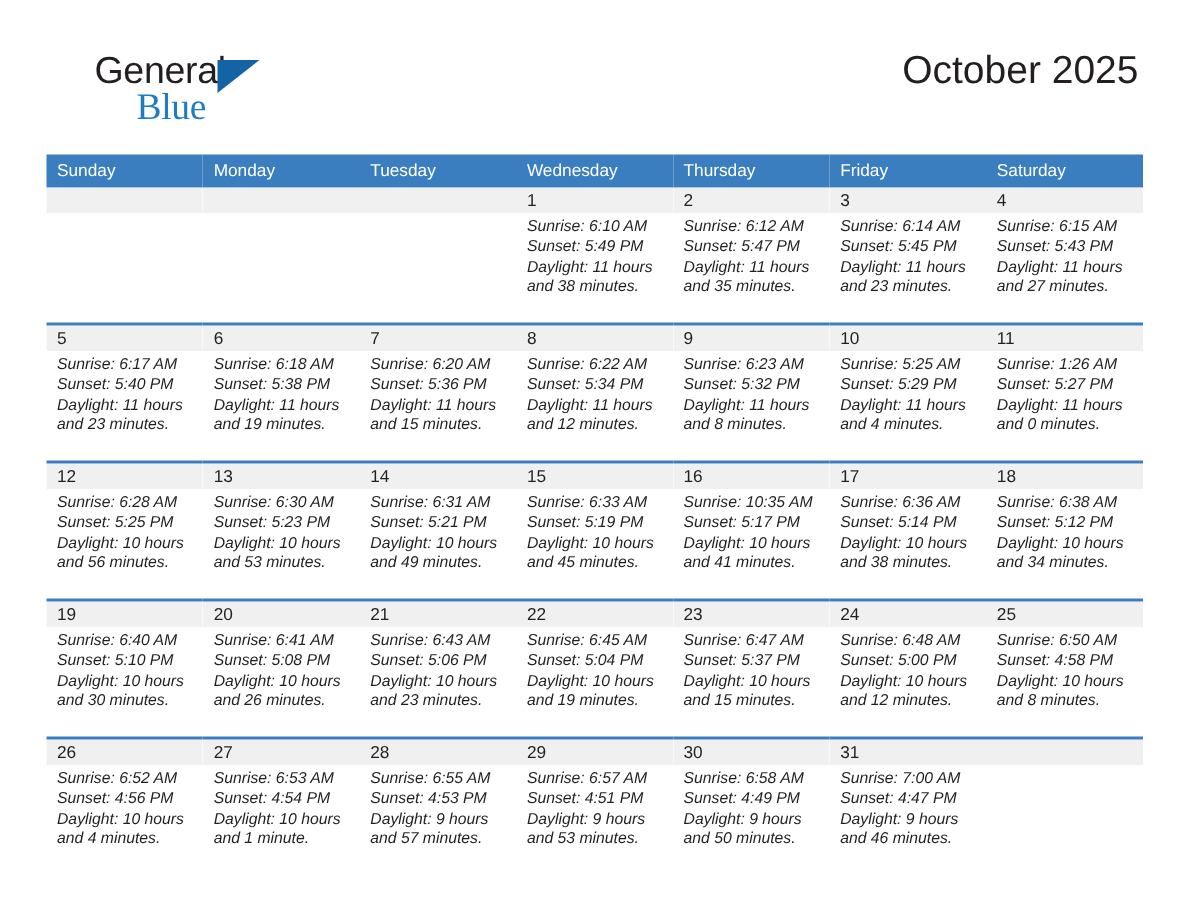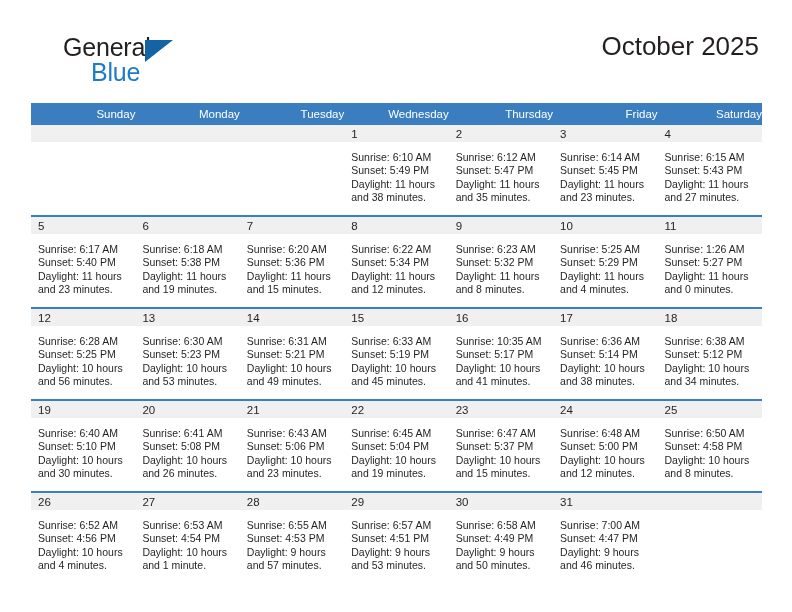--- a/index.html
+++ b/index.html
@@ -46,21 +46,21 @@
     color: #231f20;
     font-family: "Liberation Sans", sans-serif;
   }
   .brand-blue {
     position: absolute;
     left: 28px;
     top: 25px;
     font-size: 25px;
     letter-spacing: -0.2px;
     color: #1d7cc4;
-    font-family: Liberation Sans, sans-serif;
+    font-family: Liberation Serif, serif;
   }
   .brand-tri {
     position: absolute;
     left: 82px;
     top: 7px;
     width: 0;
     height: 0;
     border-left: 28px solid #1464a5;
     border-bottom: 22px solid transparent;
   }
@@ -97,21 +97,21 @@
     table-layout: fixed;
     width: 731px;
   }
   table.cal-table col { width: 104.43px; }
 
   thead th {
     background: #3a7ec0;
     color: #ffffff;
     font-size: 11.5px;
     font-weight: normal;
-    text-align: right;
+    text-align: left;
     padding: 5px 0 5px 7px;
     height: 11px;
     vertical-align: middle;
     box-sizing: border-box;
   }
 
   tbody td {
     vertical-align: top;
     padding: 0;
     border-top: 2px solid #3a7ec0;
@@ -129,24 +129,25 @@
   .daynum-band {
     background: #f0f0f0;
     height: 17px;
     padding: 1px 0 0 7px;
     box-sizing: border-box;
     font-size: 11.5px;
     color: #231f20;
     line-height: 16px;
   }
   .cell-body {
-    padding: 9px 4px 0 7px;
+    padding: 3px 4px 0 7px;
     font-size: 10.5px;
     line-height: 13.4px;
     color: #231f20;
+    font-style: italic;
   }
   .cell-body .line { white-space: nowrap; }
 
   td.empty .daynum-band { background: #f0f0f0; }
   td.empty .cell-body { visibility: hidden; }
 </style>
 </head>
 <body>
 
 <div class="page">

